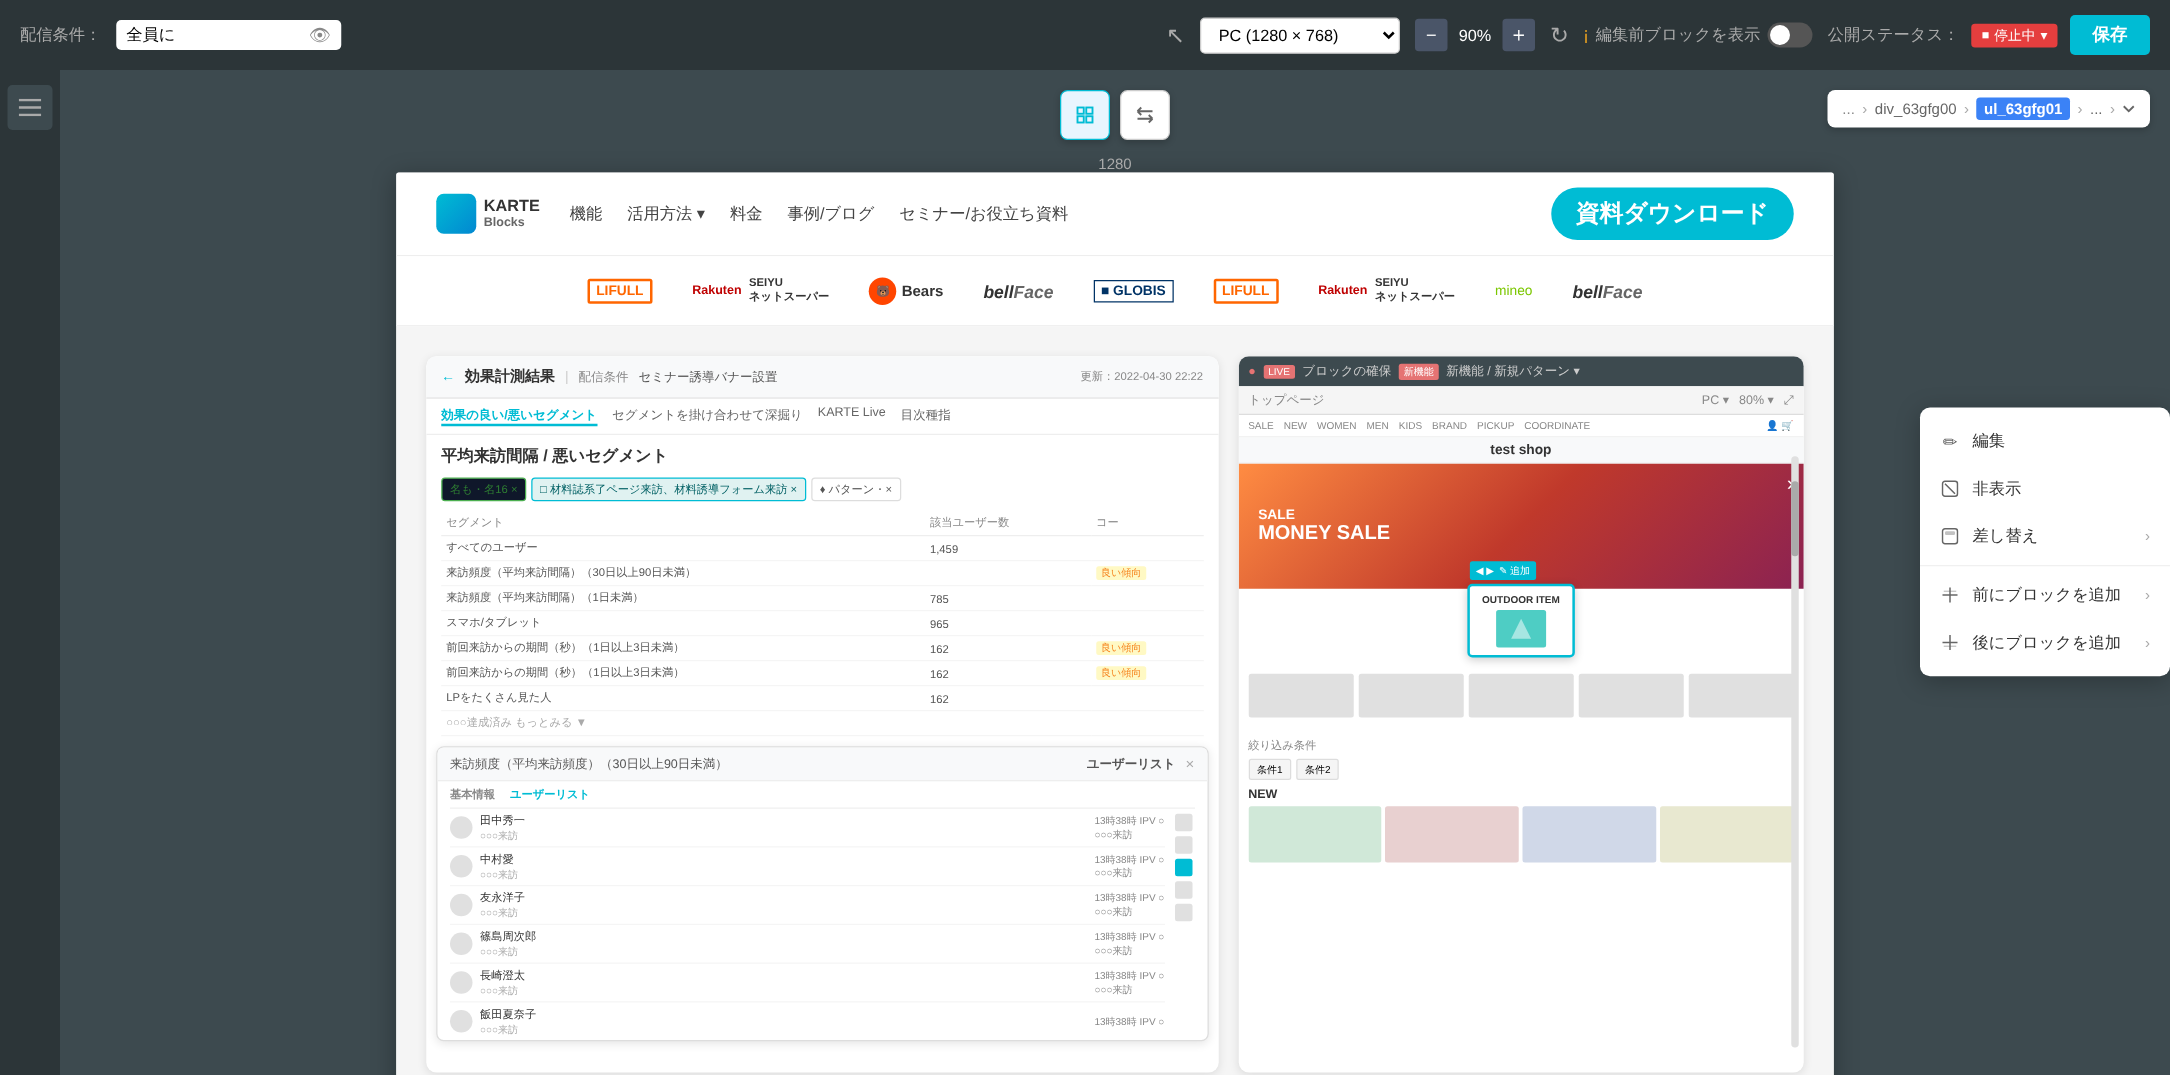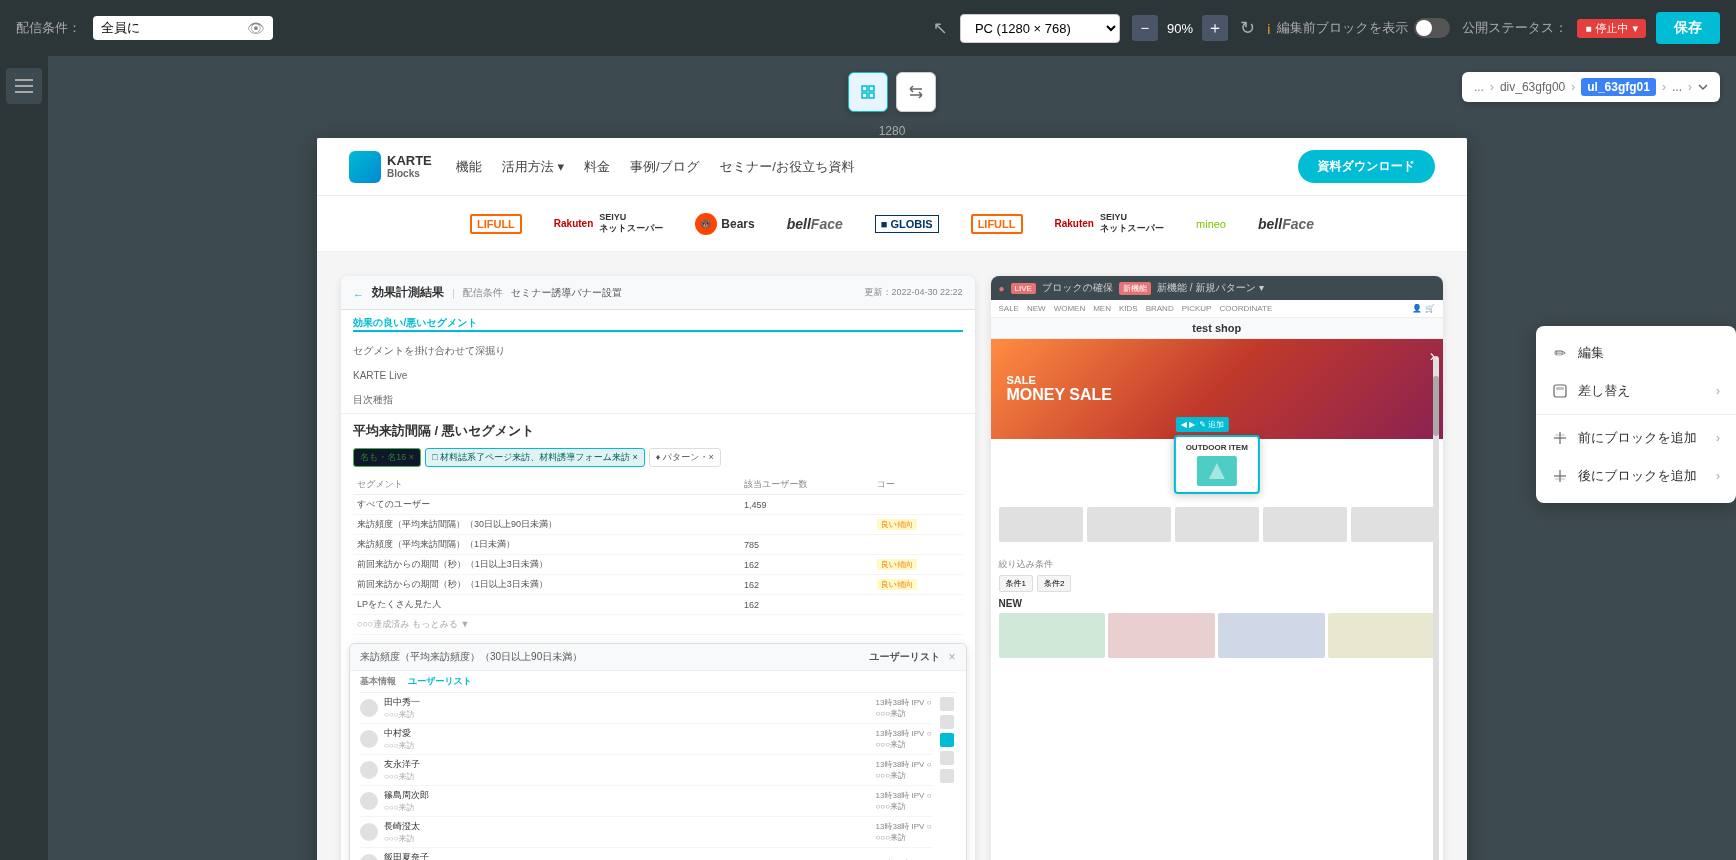--- a/index.html
+++ b/index.html
@@ -307,21 +307,21 @@
       align-items: center;
       gap: 3px;
     }
     .karte-nav-cta {
       margin-left: auto;
       background: #00bcd4;
       color: #fff;
       border: none;
       border-radius: 24px;
       padding: 8px 20px;
-      font-size: 12px;
+      font-size: 19px;
       font-weight: bold;
       cursor: pointer;
     }
 
     
     .logos-strip {
       background: #fff;
       padding: 16px 32px;
       display: flex;
       align-items: center;
@@ -371,21 +371,20 @@
       font-size: 12px;
     }
     .analytics-tabs {
       display: flex;
       gap: 12px;
       padding: 6px 12px;
       background: #fff;
       border-bottom: 1px solid #eee;
       font-size: 10px;
       color: #666;
-      flex-direction: column;
     }
     .analytics-tab-active {
       color: #00bcd4;
       border-bottom: 2px solid #00bcd4;
       font-weight: bold;
     }
     .analytics-body {
       padding: 8px 12px;
     }
     .analytics-section-title {
@@ -708,20 +707,25 @@
                 <td></td>
               </tr>
               <tr>
                 <td>来訪頻度（平均来訪間隔）（30日以上90日未満）</td>
                 <td></td>
                 <td><span class="tag-good">良い傾向</span></td>
               </tr>
               <tr>
                 <td>来訪頻度（平均来訪間隔）（1日未満）</td>
                 <td>785</td>
+                <td></td>
+              </tr>
+              <tr>
+                <td>スマホ/タブレット</td>
+                <td>965</td>
                 <td></td>
               </tr>
               <tr>
                 <td>前回来訪からの期間（秒）（1日以上3日未満）</td>
                 <td>162</td>
                 <td><span class="tag-good">良い傾向</span></td>
               </tr>
               <tr>
                 <td>前回来訪からの期間（秒）（1日以上3日未満）</td>
                 <td>162</td>
@@ -799,20 +803,26 @@
       <div class="content-screenshot" style="flex:1;position:relative;">
 
         <div style="background:#3d4a4f;padding:5px 8px;display:flex;align-items:center;gap:6px;font-size:10px;color:#ccc;">
           <span style="color:#e57373;font-size:10px;">●</span>
           <span style="background:#e57373;color:#fff;font-size:8px;padding:1px 4px;border-radius:2px;">LIVE</span>
           <span>ブロックの確保</span>
           <span style="background:#e57373;color:#fff;font-size:8px;padding:1px 4px;border-radius:2px;">新機能</span>
           <span>新機能 / 新規パターン ▾</span>
         </div>
 
+        <div style="background:#f5f5f5;padding:4px 8px;display:flex;align-items:center;gap:8px;font-size:10px;color:#888;border-bottom:1px solid #ddd;">
+          <span>トップページ</span>
+          <span style="margin-left:auto;">PC ▾</span>
+          <span>80% ▾</span>
+          <span>⤢</span>
+        </div>
 
         <div class="shop-nav-bar">
           <span>SALE</span>
           <span>NEW</span>
           <span>WOMEN</span>
           <span>MEN</span>
           <span>KIDS</span>
           <span>BRAND</span>
           <span>PICKUP</span>
           <span>COORDINATE</span>
@@ -880,20 +890,29 @@
 
   <div class="context-menu">
     <div class="context-menu-item">
       <span class="context-menu-item-icon">✏</span>
       <span class="context-menu-item-label">編集</span>
     </div>
     <div class="context-menu-item">
       <span class="context-menu-item-icon">
         <svg width="14" height="14" viewBox="0 0 14 14">
             <rect x="1" y="1" width="12" height="12" rx="2" fill="none" stroke="#666" stroke-width="1.2"></rect>
+            <line x1="3" y1="3" x2="11" y2="11" stroke="#666" stroke-width="1.2"></line>
+          </svg>
+      </span>
+      <span class="context-menu-item-label">非表示</span>
+    </div>
+    <div class="context-menu-item">
+      <span class="context-menu-item-icon">
+        <svg width="14" height="14" viewBox="0 0 14 14">
+            <rect x="1" y="1" width="12" height="12" rx="2" fill="none" stroke="#666" stroke-width="1.2"></rect>
             <rect x="3" y="3" width="8" height="3" rx="1" fill="#666" opacity="0.4"></rect>
           </svg>
       </span>
       <span class="context-menu-item-label">差し替え</span>
       <span class="context-menu-item-arrow">›</span>
     </div>
     <div class="context-menu-divider"></div>
     <div class="context-menu-item">
       <span class="context-menu-item-icon">
         <svg width="14" height="14" viewBox="0 0 14 14">

